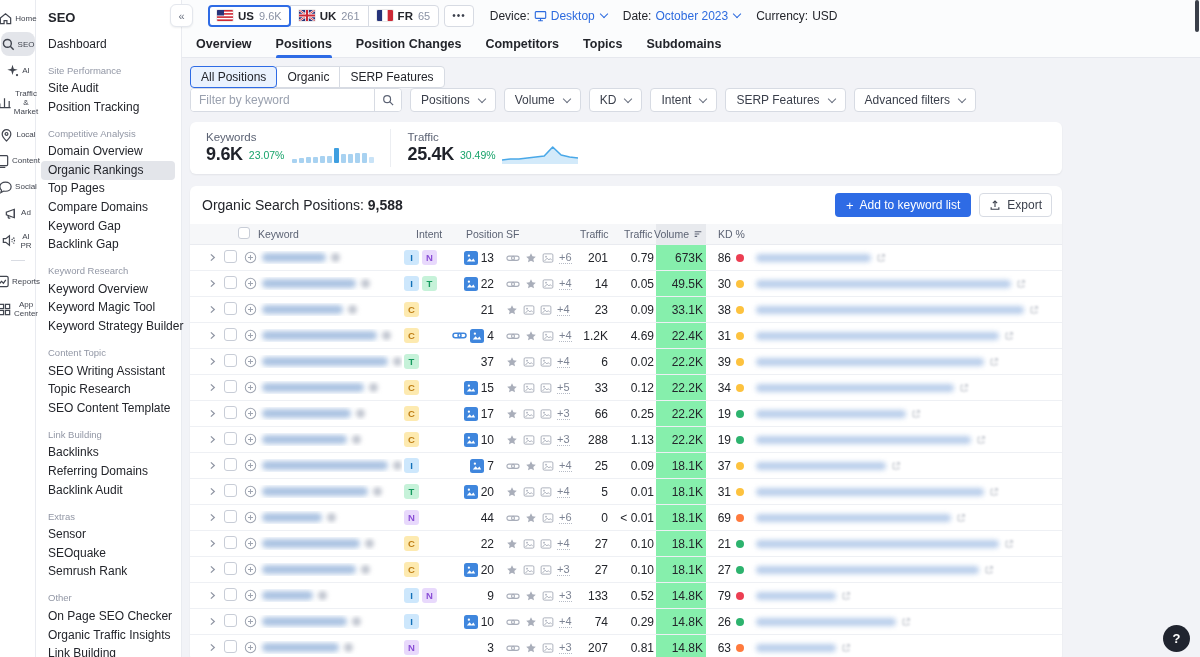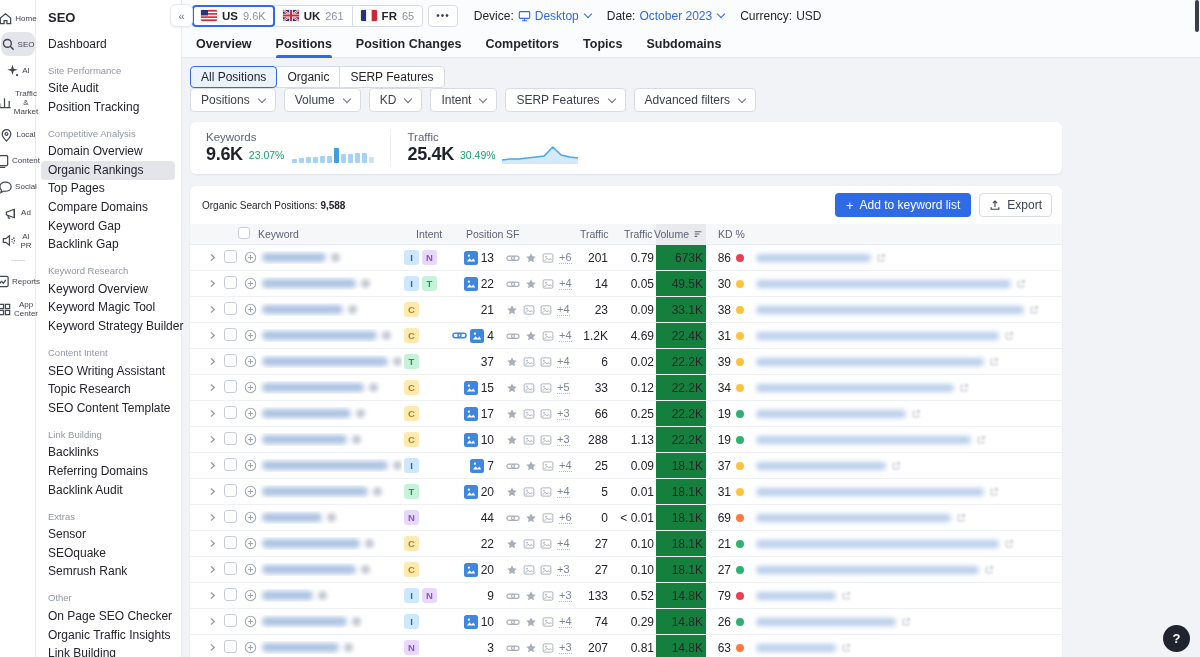--- a/index.html
+++ b/index.html
@@ -20,21 +20,21 @@
   .sb-title { font-weight:bold; font-size:13px; margin-bottom:10px; }
   .sb-head { font-size:9.5px; color:#9297a5; margin:11px 0 4px; }
   .sb-item { padding:1.5px 4px 1.5px 0; color:#23252b; line-height:1.3; cursor:pointer; border-radius:4px; white-space:nowrap; }
   .sb-item.active { background:#e3e5ea; margin-left:-7px; padding-left:7px; }
   .collapse { position:absolute; right:-12px; top:4px; width:23px; height:23px; background:#fff; border:1px solid #e4e7ed; border-radius:6px; color:#6a7180; font-size:11px; cursor:pointer; box-shadow:0 1px 2px rgba(20,25,40,.07); z-index:9; }
 
   
   .main { flex:1; display:flex; flex-direction:column; min-width:0; }
   .topbar { height:31px; background:#fbfcfd; display:flex; align-items:center; padding-left:10px; gap:16px; flex-shrink:0; }
   .countries { display:flex; align-items:center; }
-  .country { display:flex; align-items:center; gap:5px; padding:3px 8px; border:1px solid #d7dbe3; background:#fff; cursor:pointer; height:22px; }
+  .country { display:flex; align-items:center; gap:5px; padding:3px 8px; border:1px solid #d7dbe3; background:#fff; cursor:pointer; height:22px;margin-left:16px; }
   .country + .country { margin-left:-1px; }
   .country:last-child { border-radius:0 4px 4px 0; }
   .country.selected { border:2px solid #2e6be5; border-radius:4px; padding:2px 7px; z-index:1; }
   .country .code { font-weight:bold; color:#23252b; font-size:11.5px; }
   .country .cnt { color:#8a92a4; font-size:11px; }
   .flag { width:16px; height:11px; border-radius:1px; overflow:hidden; display:inline-block; box-shadow:0 0 0 1px rgba(0,0,0,.08); }
   .flag svg { display:block; }
   .more-btn { margin-left:5px; height:22px; padding:0 7px; background:#fff; border:1px solid #d7dbe3; border-radius:4px; color:#3a3f4b; letter-spacing:1px; cursor:pointer; font-size:10px; }
   .tb-set { display:flex; align-items:center; gap:4px; cursor:pointer; font-size:12px; }
   .tb-value { color:#2d6bdf; }
@@ -68,34 +68,34 @@
   .stat-row { display:flex; align-items:center; gap:6px; }
   .stat-value { font-size:18px; font-weight:bold; color:#1f222a; letter-spacing:-.3px; }
   .stat-change { font-size:10.5px; color:#17a36a; }
   .spark-bars { display:flex; align-items:flex-end; gap:2px; height:16px; margin-left:2px; }
   .spark-bars i { width:5px; background:#a8d2f1; border-radius:1px; display:block; }
   .spark-bars i.hi { background:#3f9fe0; }
   .spark-bars i.lo { background:#c9e3f7; }
 
   
   .tc-head { display:flex; align-items:center; padding:7px 10px 7px 12px; }
-  .tc-title { font-size:10px; color:#23252b; }
+  .tc-title { font-size:14px; color:#23252b; }
   .tc-actions { margin-left:auto; display:flex; gap:8px; }
   .btn-primary { background:#2e6be5; color:#fff; border:none; border-radius:4px; height:24px; padding:0 11px; font-size:12px; display:flex; align-items:center; gap:6px; cursor:pointer; font-family:"Liberation Sans",sans-serif; }
   .btn { background:#fff; border:1px solid #d7dbe3; border-radius:4px; height:24px; padding:0 9px; font-size:12px; color:#3a3f4b; display:flex; align-items:center; gap:6px; cursor:pointer; font-family:"Liberation Sans",sans-serif; }
   .badge { border:1px solid #d7dbe3; border-radius:3px; font-size:10px; padding:0 3px; color:#6a7180; }
 
   .tgrid { display:grid; grid-template-columns:24px 20px 158px 50px 44px 70px 44px 46px 50px 46px 1fr; align-items:center; padding-left:10px; }
   .thead { height:21px; background:#f6f7f9; font-size:10.5px; color:#5c6374; border-bottom:1px solid #e9ebf0; }
   .th { white-space:nowrap;padding-left:14px; }
   .th.r, .cell.r { text-align:right; padding-right:2px; }
   .th-vol { height:100%; display:flex; align-items:center; justify-content:flex-end; background:#e8eaee; gap:4px; padding-right:3px; }
   .tr { height:26px; border-bottom:1px solid #eef0f4; cursor:pointer; }
   .cell { font-size:12px; color:#23252b; white-space:nowrap; }
-  .vol-cell { height:100%; display:flex; align-items:center; justify-content:flex-end; background:#15803d; padding-right:3px; }
+  .vol-cell { height:100%; display:flex; align-items:center; justify-content:flex-end; background:#86efac; padding-right:3px; }
   .kd-cell { display:flex; align-items:center; justify-content:flex-end; gap:5px; padding-right:8px; }
   .kd-dot { width:8px; height:8px; border-radius:50%; display:inline-block; }
   .exp { color:#8f95a3; display:flex; justify-content:center; }
   .cbx { width:13px; height:13px; border:1px solid #c8cdd7; border-radius:3px; background:#fff; display:inline-block; }
   .kw-cell { display:flex; align-items:center; gap:5px; overflow:hidden; }
   .blur-pill { height:9px; border-radius:5px; background:#9db9dd; filter:blur(2.5px); opacity:.85; flex-shrink:0; }
   .blur-dot { width:9px; height:9px; border-radius:50%; background:#c2c7d1; filter:blur(2px); flex-shrink:0; }
   .intent-cell { display:flex; gap:3px; padding-left:2px; }
   .ibadge { width:15px; height:15px; border-radius:3px; font-size:9.5px; font-weight:bold; display:inline-flex; align-items:center; justify-content:center; }
   .pos-cell { display:flex; align-items:center; justify-content:flex-end; gap:3px; padding-right:2px; overflow:visible; }
@@ -226,21 +226,21 @@
         <div class="sb-item">Domain Overview</div>
         <div class="sb-item active">Organic Rankings</div>
         <div class="sb-item">Top Pages</div>
         <div class="sb-item">Compare Domains</div>
         <div class="sb-item">Keyword Gap</div>
         <div class="sb-item">Backlink Gap</div>
         <div class="sb-head">Keyword Research</div>
         <div class="sb-item">Keyword Overview</div>
         <div class="sb-item">Keyword Magic Tool</div>
         <div class="sb-item">Keyword Strategy Builder</div>
-        <div class="sb-head">Content Intent</div>
+        <div class="sb-head">Content Topic</div>
         <div class="sb-item">SEO Writing Assistant</div>
         <div class="sb-item">Topic Research</div>
         <div class="sb-item">SEO Content Template</div>
         <div class="sb-head">Link Building</div>
         <div class="sb-item">Backlinks</div>
         <div class="sb-item">Referring Domains</div>
         <div class="sb-item">Backlink Audit</div>
         <div class="sb-head">Extras</div>
         <div class="sb-item">Sensor</div>
         <div class="sb-item">SEOquake</div>
@@ -332,20 +332,29 @@
       </div>
 
     <div class="content">
       <div class="segmented" id="segmented">
           <button class="seg active">All Positions</button>
           <button class="seg">Organic</button>
           <button class="seg">SERP Features</button>
         </div>
 
       <div class="filters">
+        <div class="search">
+          <input placeholder="Filter by keyword" style="">
+          <button>
+              <svg width="12" height="12" viewBox="0 0 14 14" fill="none" stroke="currentColor" stroke-width="1.4">
+                <circle cx="6" cy="6" r="4"></circle>
+                <path d="M9.2 9.2 13 13"></path>
+              </svg>
+            </button>
+        </div>
         <div id="chips" style="display:flex;gap:8px;">
             <button class="chip">
               <span>Positions</span>
               <span class="chev gray"></span>
             </button>
             <button class="chip">
               <span>Volume</span>
               <span class="chev gray"></span>
             </button>
             <button class="chip">

